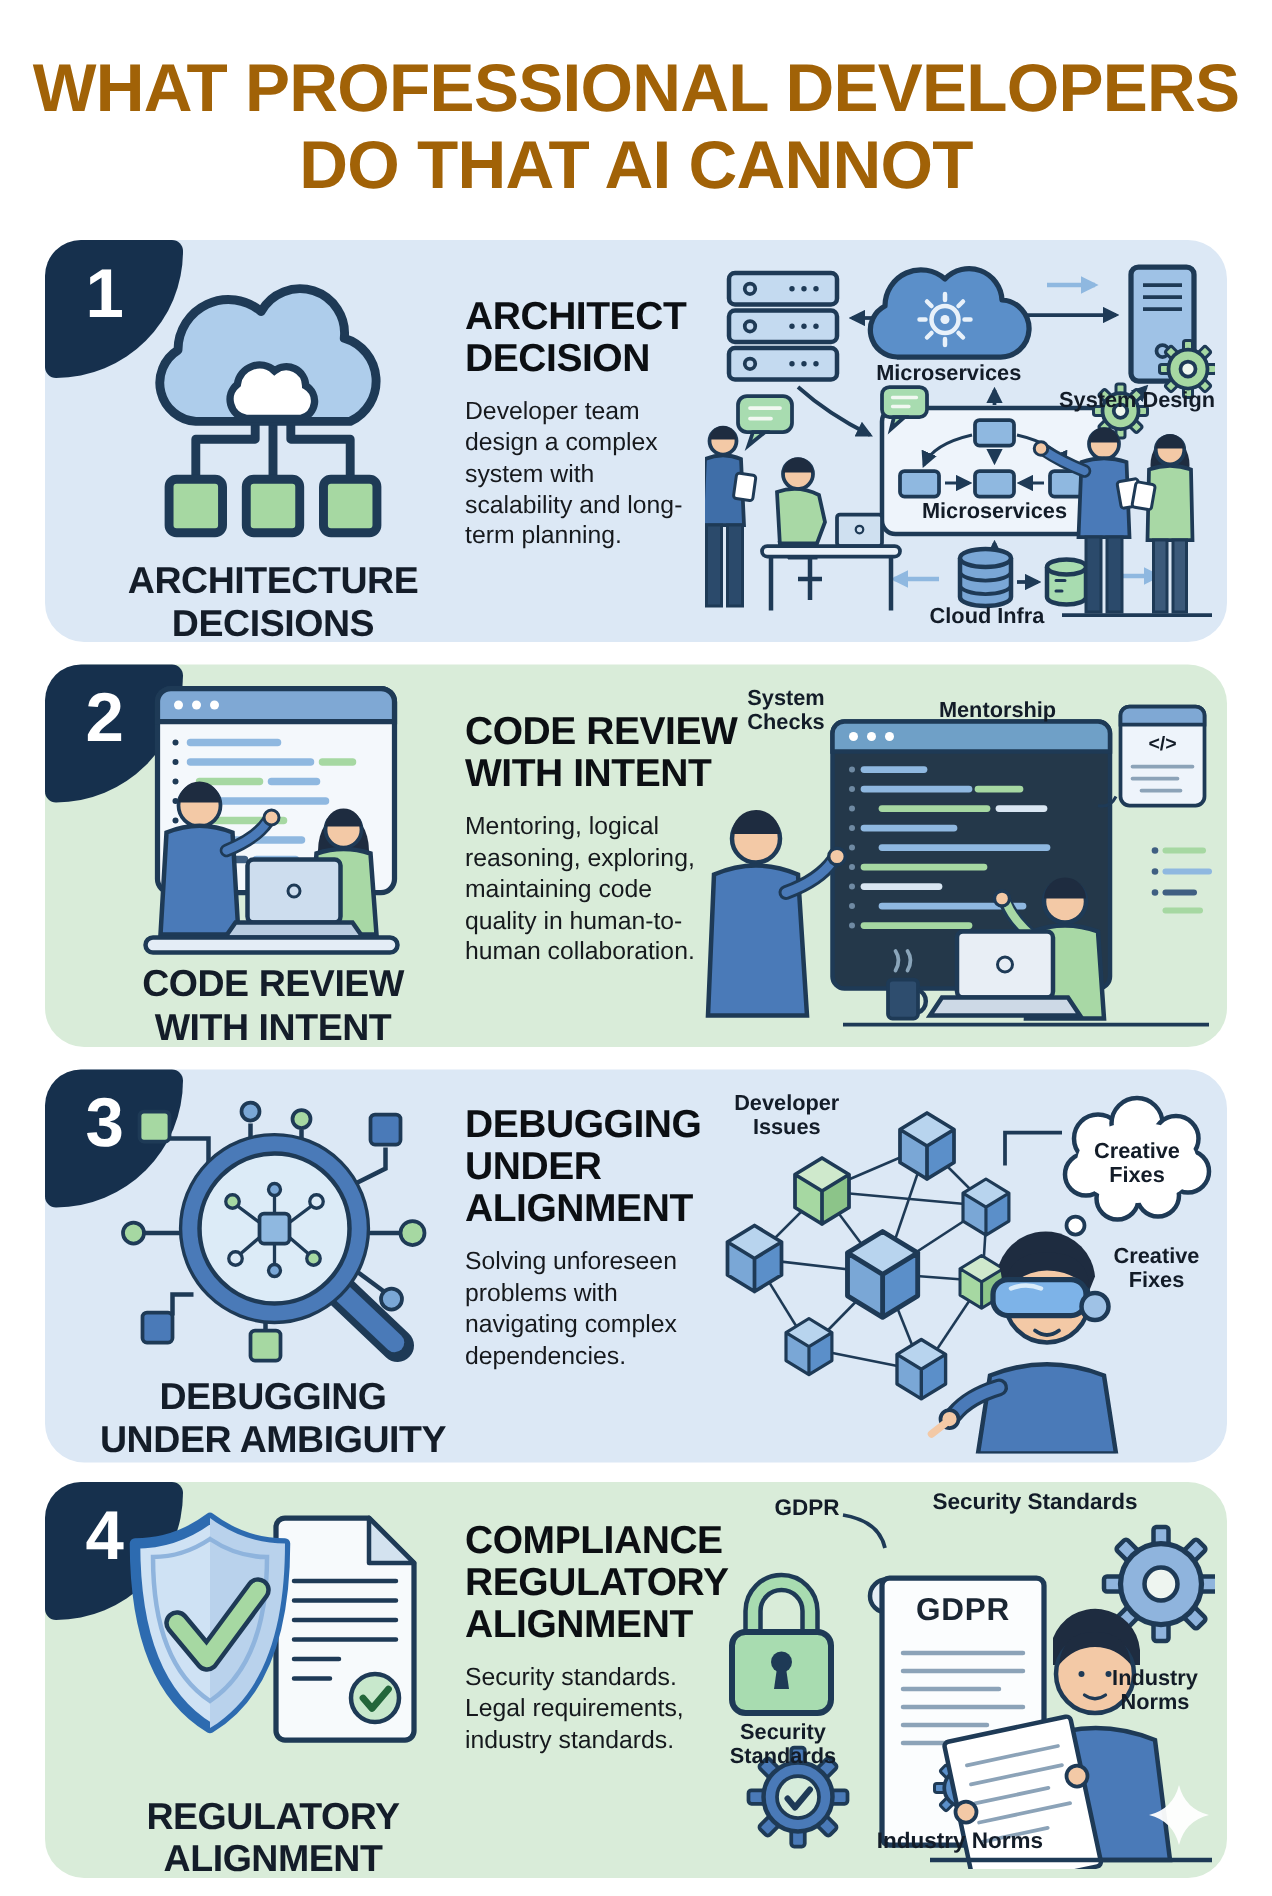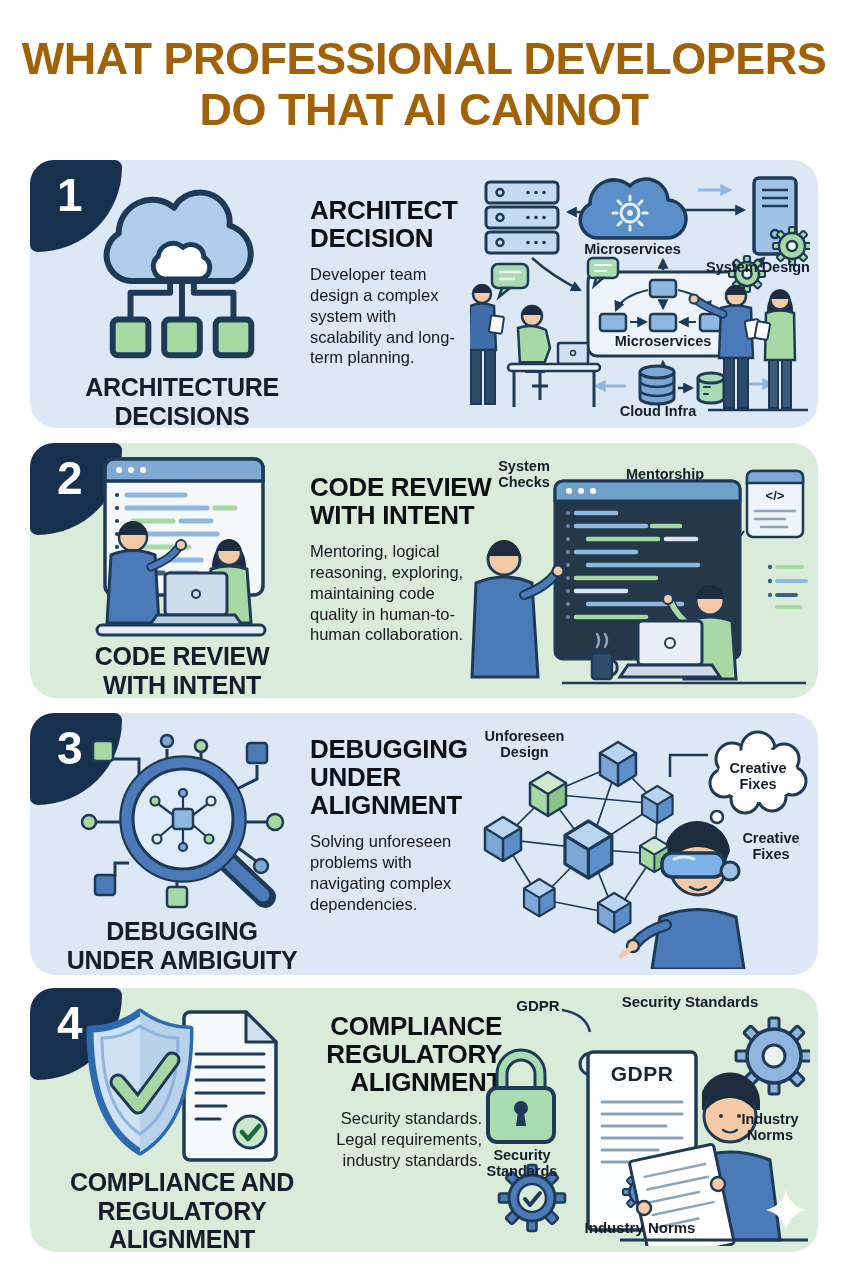--- a/index.html
+++ b/index.html
@@ -563,21 +563,21 @@
           <path d="M204 140 q10 -4 20 0" stroke="#d8ecfb" stroke-width="3" fill="none" stroke-linecap="round"></path>
           <circle cx="260" cy="152" r="9" fill="#9fc2e6" stroke="#1e3a56" stroke-width="3"></circle>
           <path d="M220 168 q8 6 16 0" stroke="#1e3a56" stroke-width="2.5" fill="none" stroke-linecap="round"></path>
           <path d="M190 198 q38 -15 76 0 l8 52 h-92 Z" fill="#4a7ab8" stroke="#1e3a56" stroke-width="3"></path>
           <path d="M196 206 Q176 212 166 224" stroke="#1e3a56" stroke-width="12" fill="none" stroke-linecap="round"></path>
           <path d="M196 206 Q176 212 167 223" stroke="#4a7ab8" stroke-width="7.5" fill="none" stroke-linecap="round"></path>
           <circle cx="163" cy="227" r="6" fill="#f3c9a6" stroke="#1e3a56" stroke-width="2.5"></circle>
           <path d="M160 230 l-9 7" stroke="#f3c9a6" stroke-width="5" stroke-linecap="round"></path>
         </g>
       </svg>
-      <div class="ill-label" style="left:2px;top:10px;width:105px;">Unforeseen Design</div>
+      <div class="ill-label" style="left:2px;top:10px;width:105px;">Developer Issues</div>
       <div class="ill-label" style="left:252px;top:42px;width:72px;">Creative Fixes</div>
       <div class="ill-label" style="left:264px;top:112px;width:74px;">Creative Fixes</div>
     </div>
   </section>
 
   <section class="card green" style="top:988px;height:264px;">
     <div class="badge">
       <span>4</span>
     </div>
 
@@ -594,27 +594,27 @@
         </g>
         <g>
           <path d="M78 6 C 62 18 44 23 28 23 C 28 72 38 122 78 146 C 118 122 128 72 128 23 C 112 23 94 18 78 6 Z" fill="#cfe2f4" stroke="#2d6bb0" stroke-width="7" stroke-linejoin="round"></path>
           <path d="M78 6 C 94 18 112 23 128 23 C 128 72 118 122 78 146 Z" fill="#b9d2ec"></path>
           <path d="M78 20 C 66 28 52 32 40 32 C 40 70 48 108 78 128 C 108 108 116 70 116 32 C 104 32 90 28 78 20 Z" fill="none" stroke="#8fb4dd" stroke-width="3"></path>
           <path d="M56 76 l20 24 l34 -46" stroke="#1e3a56" stroke-width="17" fill="none" stroke-linecap="round" stroke-linejoin="round"></path>
           <path d="M56 76 l20 24 l34 -46" stroke="#a6d8a2" stroke-width="11" fill="none" stroke-linecap="round" stroke-linejoin="round"></path>
         </g>
       </svg>
       <div class="side-label">
-        <span>COMPLIANCE AND</span><br>
+        <br>
         <span>REGULATORY</span><br>
         <span>ALIGNMENT</span>
       </div>
     </div>
 
-    <div class="midcol" style="top:24px;text-align:right;">
+    <div class="midcol" style="top:24px;">
       <h2>
         <span>COMPLIANCE</span><br>
         <span>REGULATORY</span><br>
         <span>ALIGNMENT</span>
       </h2>
       <p>Security standards. Legal requirements, industry standards.</p>
     </div>
 
     <div class="illus">
       <svg viewBox="0 0 340 252" width="340" height="252">

